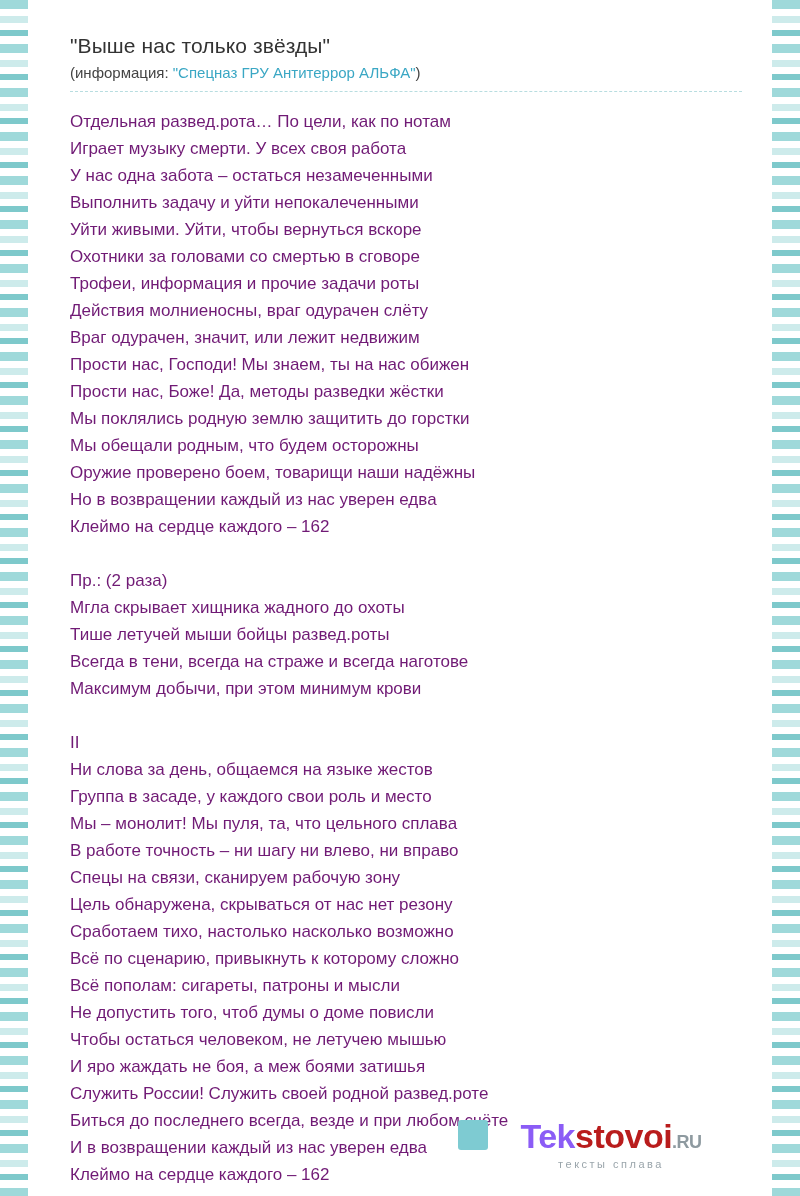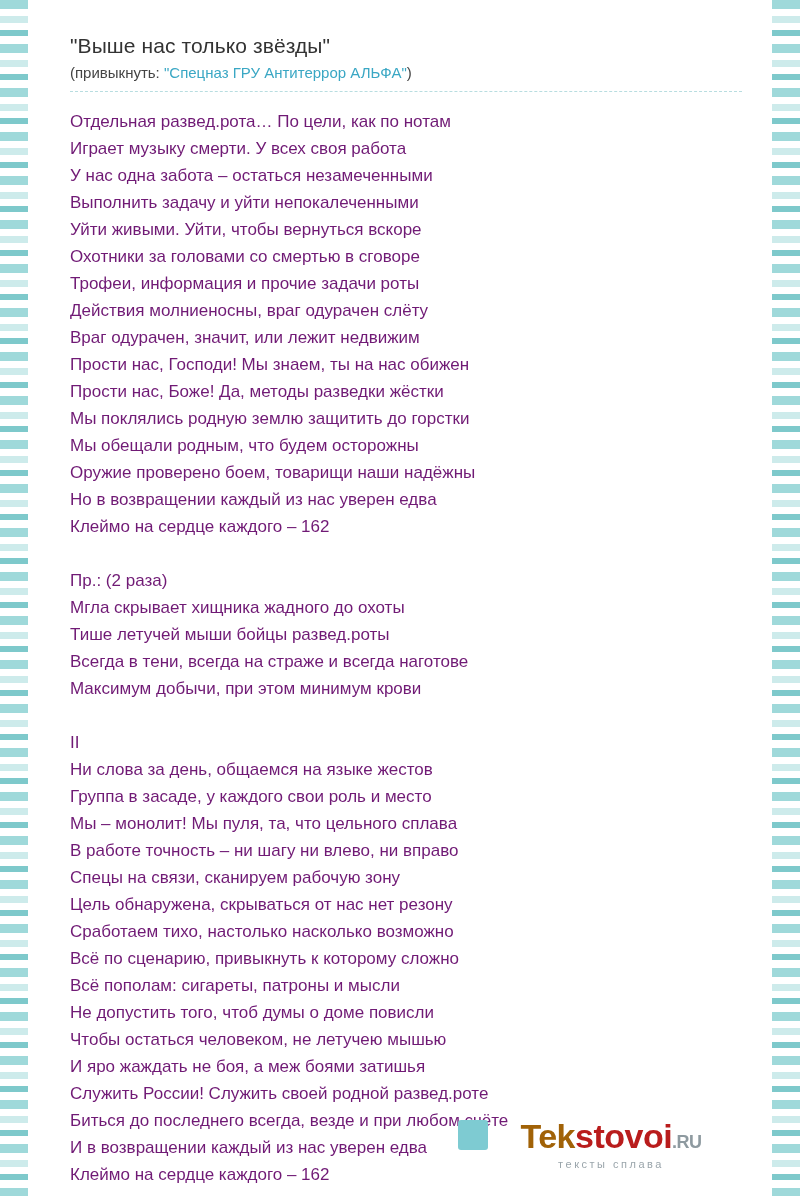--- a/index.html
+++ b/index.html
@@ -84,21 +84,21 @@
     text-align: center;
     width: 230px;
   }
   .logo-main {
     font-size: 34px;
     font-weight: bold;
     letter-spacing: -0.5px;
     line-height: 36px;
     white-space: nowrap;
   }
-  .logo-tek { color: #a16207; }
+  .logo-tek { color: #8b5cf6; }
   .logo-stovoi { color: #b91c1c; }
   .logo-ru {
     color: #8e9aa0;
     font-size: 18px;
     font-weight: bold;
   }
   .logo-sub {
     font-size: 11px;
     color: #9aa5ab;
     letter-spacing: 2.5px;
@@ -119,21 +119,21 @@
 
 <div class="edge-stripe left"></div>
 <div class="edge-stripe right"></div>
 
 <div class="page">
   <div class="content">
 
     <h1 class="song-title">"Выше нас только звёзды"</h1>
 
     <div class="artist-line">
-      <span>(привыкнуть:</span>
+      <span>(информация:</span>
       <a class="artist-link" href="#">"Спецназ ГРУ Антитеррор АЛЬФА"</a><span>)</span>
     </div>
 
     <pre class="lyrics">Отдельная развед.рота… По цели, как по нотам
 Играет музыку смерти. У всех своя работа
 У нас одна забота – остаться незамеченными
 Выполнить задачу и уйти непокалеченными
 Уйти живыми. Уйти, чтобы вернуться вскоре
 Охотники за головами со смертью в сговоре
 Трофеи, информация и прочие задачи роты

